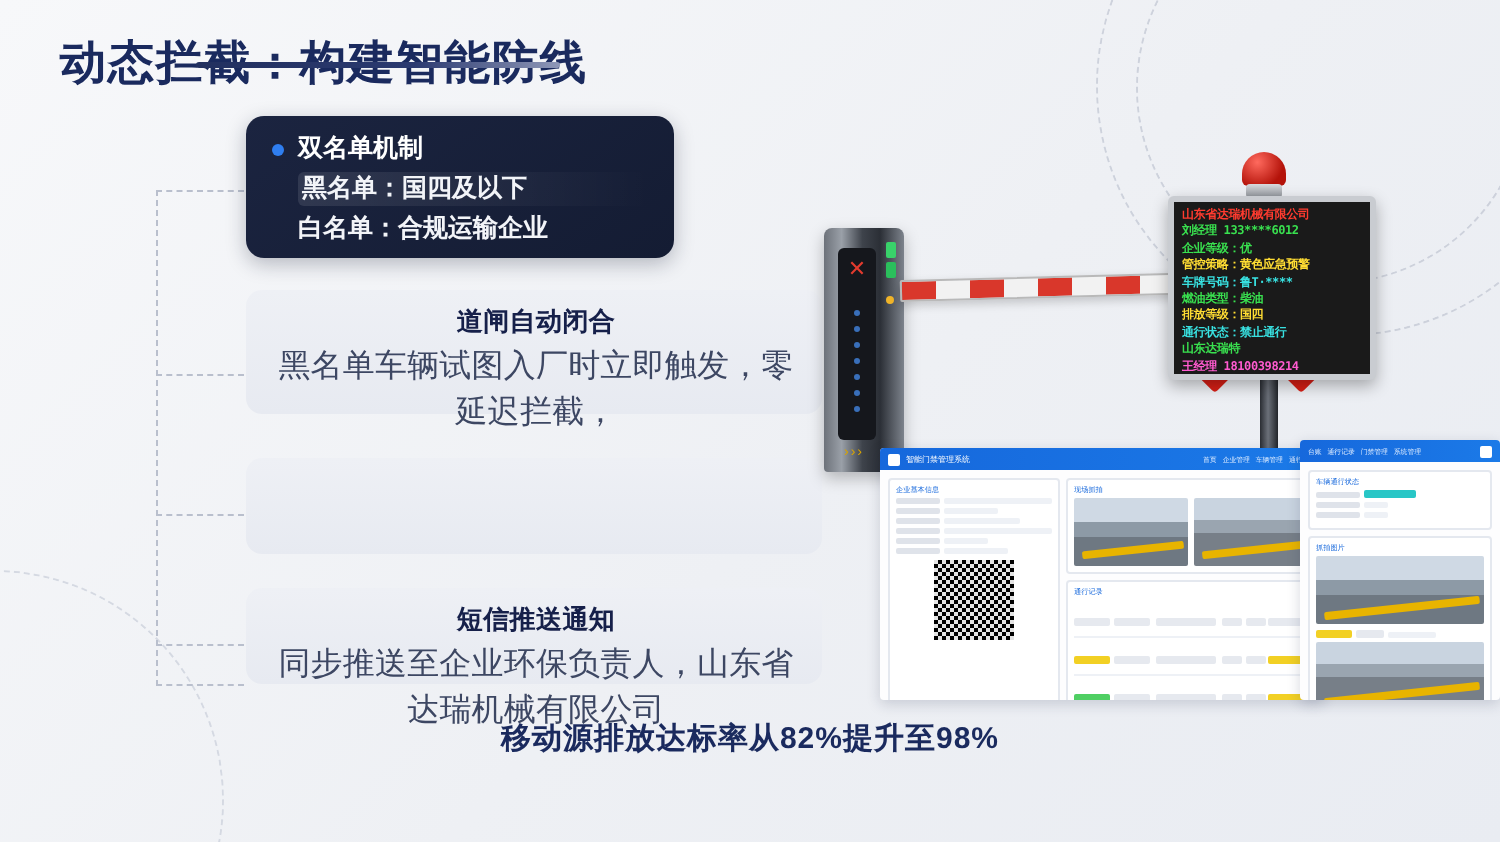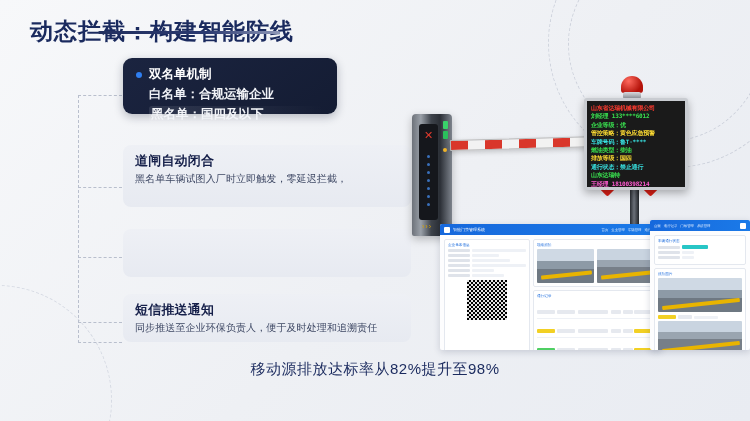--- a/index.html
+++ b/index.html
@@ -39,21 +39,21 @@
     letter-spacing: 1px; line-height: 1.2; white-space: nowrap;
   }
   .title-rule {
     position: absolute; left: 98px; top: 31px; width: 182px; height: 3px;
     background: linear-gradient(90deg,#22305f 0%, #2b3a70 60%, #8f98b8 100%);
     border-radius: 2px;
   }
 
   
   .dark-card {
-    position: absolute; left: 123px; top: 58px; width: 214px; height: 56px;
+    position: absolute; left: 123px; top: 58px; width: 214px; height: 71px;
     background: linear-gradient(145deg,#1b2440 0%, #141c33 100%);
     border-radius: 9px; padding: 8px 12px 8px 13px;
     box-shadow: 0 3px 10px rgba(20,28,52,.28);
     font-family: Liberation Mono, monospace;
   }
   .dc-head { display: flex; align-items: center; gap: 7px; }
   .dc-dot { width: 6px; height: 6px; border-radius: 50%; background: #2f7ef0; flex: none; }
   .dc-title { font-size: 12.5px; font-weight: bold; color: #ffffff; }
   .dc-row {
     font-size: 12.5px; font-weight: bold; color: #f2f4f8;
@@ -61,37 +61,37 @@
   }
   .dc-row.hl {
     background: linear-gradient(90deg, rgba(255,255,255,.10), rgba(255,255,255,0));
     border-radius: 3px; padding: 0 2px;
   }
 
   
   .feat {
     position: absolute; left: 123px; width: 288px;
     background: linear-gradient(180deg,#eef0f5 0%, #e7eaf1 100%);
-    border-radius: 8px; padding: 7px 10px 8px 12px;
+    border-radius: 8px; padding: 7px 10px 8px 12px; text-align: center;
   }
   .f1 { top: 145px; height: 62px; }
   .f2 { top: 229px; height: 48px; }
   .f3 { top: 294px; height: 48px; }
   .feat h3 {
     font-size: 13px; font-weight: bold; color: #16204a;
     letter-spacing: .2px; margin-bottom: 2px;
   }
   .feat p {
-    font-size: 10px; color: #3d4763; line-height: 1.45; letter-spacing: .1px;
+    font-size: 16px; color: #3d4763; line-height: 1.45; letter-spacing: .1px;
   }
 
   
   .caption {
     position: absolute; left: 0; right: 0; top: 360px;
-    text-align: center; font-size: 15px; font-weight: normal;
+    text-align: center; font-size: 15px; font-weight: bold;
     color: #1a2a5e; letter-spacing: .5px;
   }
 
   
   .photo { position: absolute; left: 398px; top: 92px; width: 352px; height: 258px; }
 
   
   .pillar {
     position: absolute; left: 14px; top: 22px; width: 40px; height: 122px;
     background: linear-gradient(90deg,#6d727a 0%, #9aa0a8 22%, #3e434b 48%, #2b2f36 70%, #7d838c 100%);
@@ -243,35 +243,35 @@
   <div class="title-wrap">
     <div class="title">动态拦截：构建智能防线</div>
   </div>
   <div class="title-rule"></div>
 
   <div class="dark-card">
     <div class="dc-head">
       <span class="dc-dot"></span>
       <span class="dc-title">双名单机制</span>
     </div>
+    <div class="dc-row hl">黑名单：国四及以下</div>
     <div class="dc-row">白名单：合规运输企业</div>
-    <div class="dc-row hl">黑名单：国四及以下</div>
   </div>
 
   <div class="feat f1">
     <h3>道闸自动闭合</h3>
     <p>黑名单车辆试图入厂时立即触发，零延迟拦截，</p>
   </div>
 
   <div class="feat f2">
   </div>
 
   <div class="feat f3">
     <h3>短信推送通知</h3>
-    <p>同步推送至企业环保负责人，便于及时处理和追溯责任</p>
+    <p>同步推送至企业环保负责人，山东省达瑞机械有限公司</p>
   </div>
 
   <div class="caption">移动源排放达标率从82%提升至98%</div>
 
   <div class="photo">
 
     <div class="pillar">
       <div class="pillar-screen">
         <div class="pillar-x">✕</div>
         <div class="pillar-leds">

